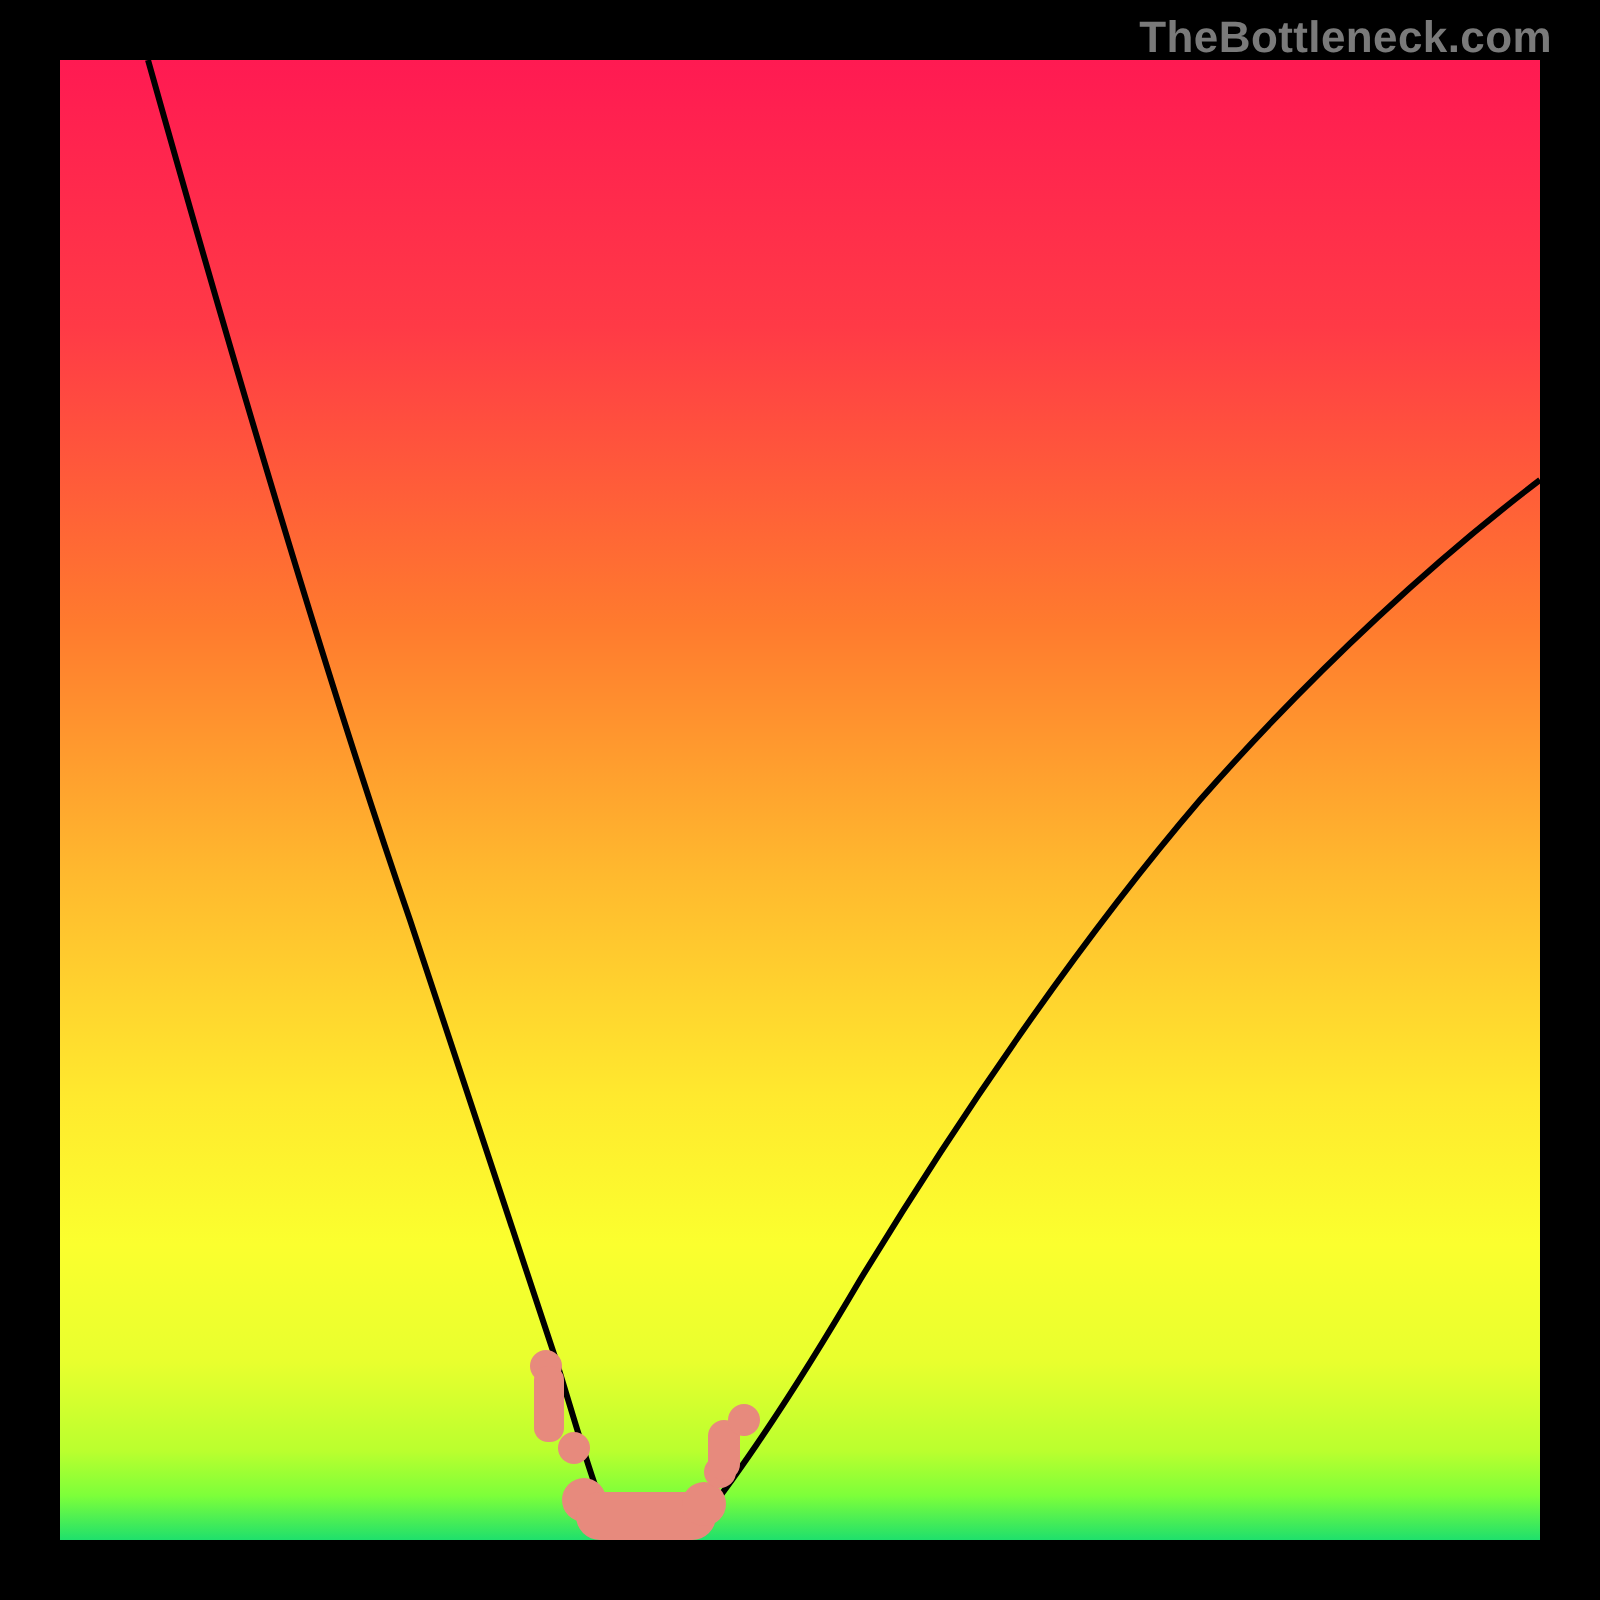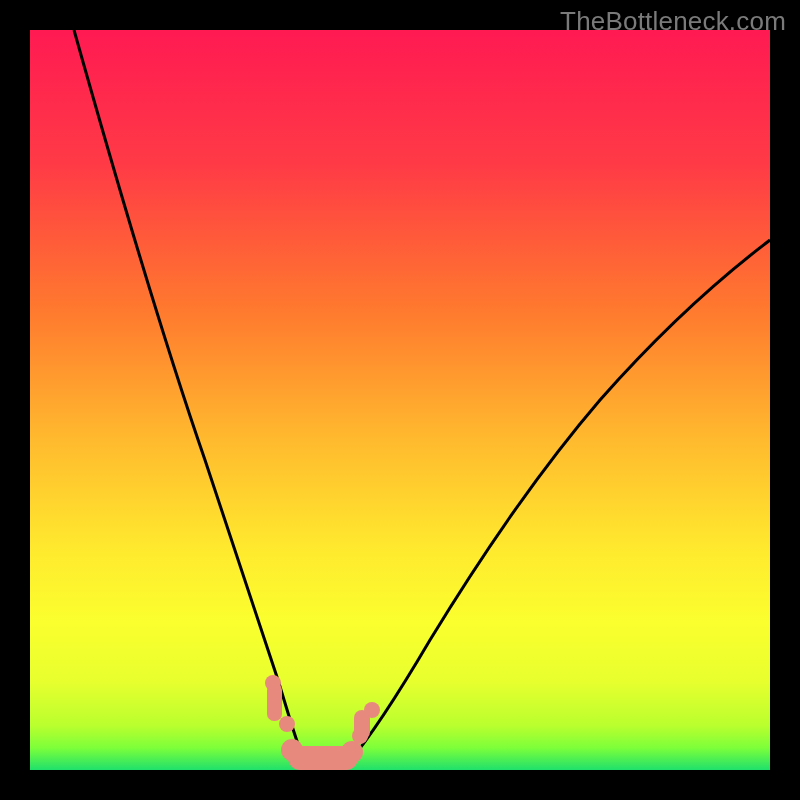--- a/index.html
+++ b/index.html
@@ -31,25 +31,25 @@
   .gradient {
     position: absolute;
     left: 0;
     top: 0;
     width: 100%;
     height: 100%;
   }
   .watermark {
     position: absolute;
     top: 6px;
-    right: 14px;
+    right: 24px;
     color: #7a7a7a;
-    font-size: 26px;
+    font-size: 22px;
     letter-spacing: 0.2px;
-    font-weight: 400;
+    font-weight: 700;
     user-select: none;
   }
   svg.curves {
     position: absolute;
     left: 0;
     top: 0;
     width: 740px;
     height: 740px;
   }
   svg.salmon {

